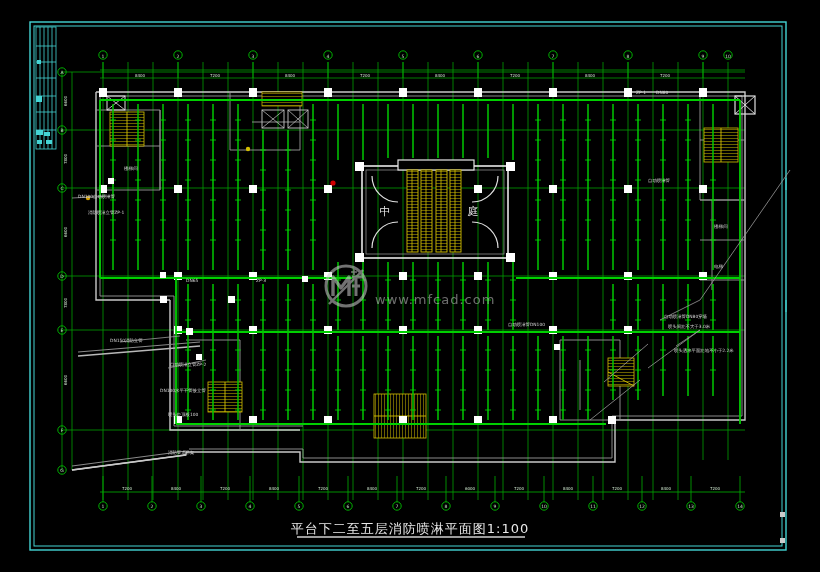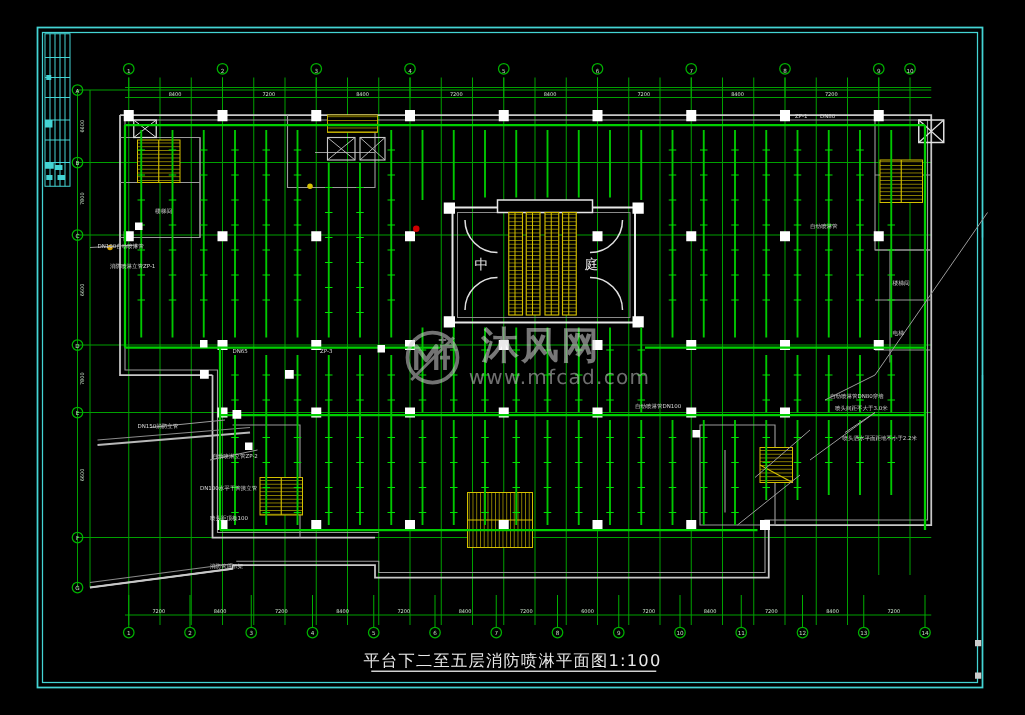--- a/index.html
+++ b/index.html
@@ -5,21 +5,21 @@
   html,body{margin:0;padding:0;background:#000;}
   body{width:820px;height:572px;overflow:hidden;
        font-family:"DejaVu Sans","Liberation Sans",sans-serif;}
   #stage{position:relative;width:820px;height:572px;background:#000;}
   #cad{position:absolute;left:0;top:0;}
   .wm{position:absolute;left:323px;top:262px;width:190px;height:48px;
       opacity:.55;pointer-events:none;}
   .wm-text{position:absolute;left:62px;top:0px;font-size:30px;font-weight:bold;
       color:#d9d9d9;letter-spacing:2px;line-height:30px;
       font-family:"DejaVu Sans",sans-serif;}
-  .wm-url{position:absolute;left:52px;top:30px;font-size:16px;color:#c8c8c8;
+  .wm-url{position:absolute;left:52px;top:30px;font-size:13px;color:#c8c8c8;
       letter-spacing:1px;font-family:"DejaVu Sans",sans-serif;}
   .wm-logo{position:absolute;left:0;top:2px;width:46px;height:44px;}
 </style>
 </head>
 <body>
 
 <div id="stage">
 
   <svg id="cad" width="820" height="572" viewBox="0 0 820 572">
 
@@ -548,17 +548,16 @@
   </svg>
 
   <div class="wm">
     <svg class="wm-logo" viewBox="0 0 46 44">
       <circle cx="23" cy="22" r="20" fill="none" stroke="#cfcfcf" stroke-width="3"></circle>
       <path d="M10 32 V13 L18 24 L26 13 V32" fill="none" stroke="#cfcfcf" stroke-width="3.4" stroke-linejoin="round"></path>
       <path d="M29 13 H40 M29 22 H37 M33 13 V32" fill="none" stroke="#cfcfcf" stroke-width="3"></path>
       <path d="M6 40 L40 6" stroke="#cfcfcf" stroke-width="2.4"></path>
       <path d="M31 5 l0 6 M28 8 l6 0" stroke="#cfcfcf" stroke-width="1.6"></path>
     </svg>
-    <div class="wm-text">沐风网</div>
     <div class="wm-url">www.mfcad.com</div>
   </div>
 
 </div>
 
 </body></html>

